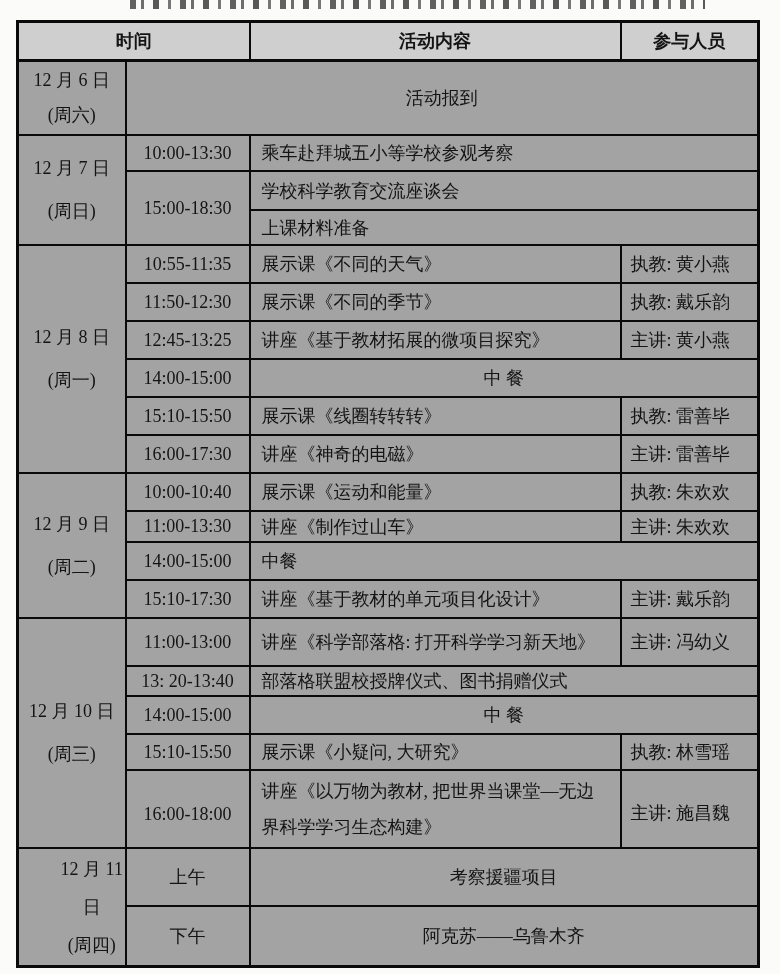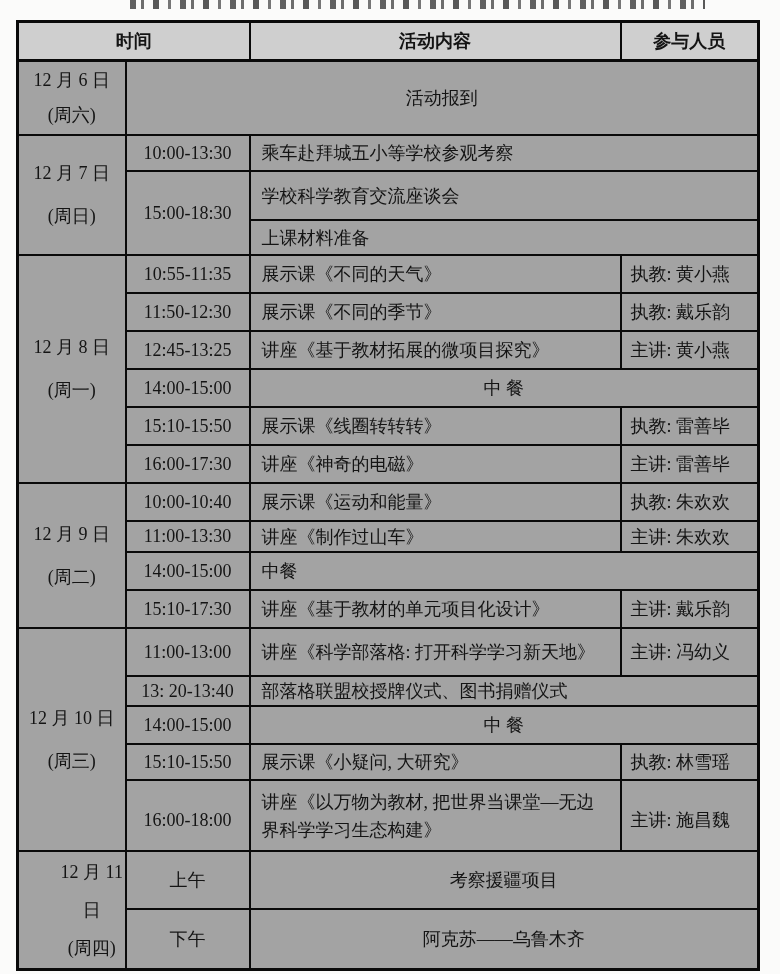--- a/index.html
+++ b/index.html
@@ -44,21 +44,21 @@
     text-align:center;
   }
   .c-date { text-align:center; }
   .c-date .dl  { line-height:43px; }
   .c-date .dl-sm { line-height:35px; }
   .c-date .dl-md { line-height:38px;padding-left:40px; }
   .c-time { text-align:center; padding:0 2px; }
   .c-act  { text-align:left; padding:2px 8px 2px 11px;margin-left:44px; }
   .c-act.ctr { text-align:center; padding:2px 4px; }
   .c-part { text-align:left; padding:2px 4px 2px 9px; }
-  .lh2 { line-height:28px; }
+  .lh2 { line-height:36px; }
   .vtop { vertical-align:top; padding-top:10px;margin-top:12px; }
 </style>
 </head>
 <body>
 
 <div class="page">
 
   <div class="title-clip"></div>
 
   <table class="sched">
@@ -85,21 +85,21 @@
     </tr>
 
     <tr style="height:36px">
       <td class="c-date" rowspan="3">
         <div class="dl">12 月 7 日</div>
         <div class="dl">(周日)</div>
       </td>
       <td class="c-time">10:00-13:30</td>
       <td class="c-act" colspan="2">乘车赴拜城五小等学校参观考察</td>
     </tr>
-    <tr style="height:49px">
+    <tr style="height:39px">
       <td class="c-time" rowspan="2">15:00-18:30</td>
       <td class="c-act" colspan="2">学校科学教育交流座谈会</td>
     </tr>
     <tr style="height:35px">
       <td class="c-act" colspan="2">上课材料准备</td>
     </tr>
 
     <tr style="height:38px">
       <td class="c-date" rowspan="6">
         <div class="dl">12 月 8 日</div>

